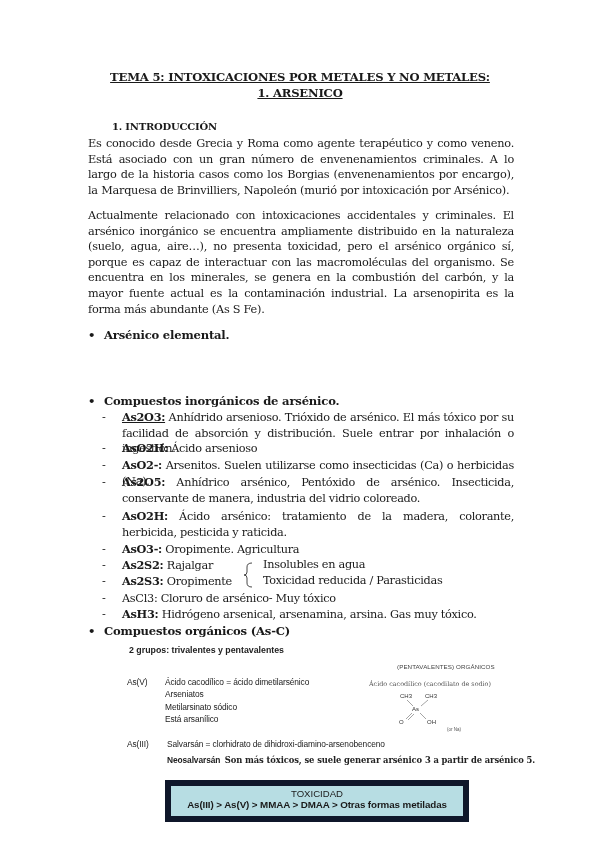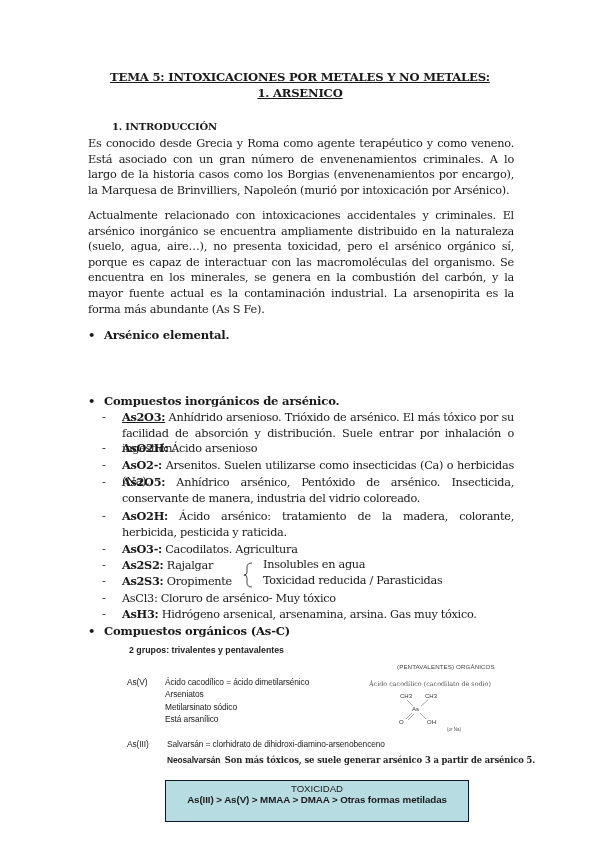--- a/index.html
+++ b/index.html
@@ -24,21 +24,21 @@
 
   .brace { position: absolute; left: 243px; top: 562px; width: 10px; height: 26px; }
   .brace-text { position: absolute; left: 263px; font-size: 11.3px; letter-spacing: -0.3px; }
   .small { position: absolute; font-size: 8.4px; color: #222; letter-spacing: -0.1px; }
   .small.b { font-weight: bold; }
   .group-label { position: absolute; font-size: 8.8px; font-weight: bold; color: #222; }
 
   .struct-title { position: absolute; left: 373px; top: 663px; font-size: 6.2px; color: #444; letter-spacing: 0.1px; }
   .struct-sub { position: absolute; left: 369px; top: 680px; font-size: 6.4px; color: #555; }
 
-  .tox-box { position: absolute; left: 141px; top: 780px; width: 304px; height: 42px; background: #b7dde3; border: 1px solid #0f172a; box-sizing: border-box; text-align: center; }
+  .tox-box { position: absolute; left: 141px; top: 780px; width: 304px; height: 42px; background: #b7dde3; border: 6px solid #0f172a; box-sizing: border-box; text-align: center; }
   .tox-title { display: block; margin-top: 2px; font-size: 9.6px; color: #1a1a1a; }
   .tox-chain { display: block; font-size: 9.8px; font-weight: bold; color: #1a1a1a; letter-spacing: -0.1px; }
 </style>
 </head>
 <body>
 
 <div class="page">
 
   <div class="title serif" style="top:70px;">TEMA 5: INTOXICACIONES POR METALES Y NO METALES:</div>
   <div class="title serif" style="top:86px;">1.  ARSENICO</div>
@@ -70,21 +70,21 @@
   <div class="dash-item serif" style="top:475px;">
     <span class="dash">-</span>
     <span class="txt"><b>As2O5:</b><span> Anhídrico arsénico, Pentóxido de arsénico. Insecticida, conservante de manera, industria del vidrio coloreado.</span></span>
   </div>
   <div class="dash-item serif" style="top:509px;">
     <span class="dash">-</span>
     <span class="txt"><b>AsO2H:</b><span> Ácido arsénico: tratamiento de la madera, colorante, herbicida, pesticida y raticida.</span></span>
   </div>
   <div class="dash-item serif" style="top:542px;">
     <span class="dash">-</span>
-    <span class="txt"><b>AsO3-:</b><span> Cacodilatos. Agricultura</span></span>
+    <span class="txt"><b>AsO3-:</b><span> Oropimente. Agricultura</span></span>
   </div>
   <div class="dash-item serif" style="top:558px; width:140px;">
     <span class="dash">-</span>
     <span class="txt" style="text-align:left;"><b>As2S2:</b><span> Rajalgar</span></span>
   </div>
   <div class="dash-item serif" style="top:574px; width:140px;">
     <span class="dash">-</span>
     <span class="txt" style="text-align:left;"><b>As2S3:</b><span> Oropimente</span></span>
   </div>
 

